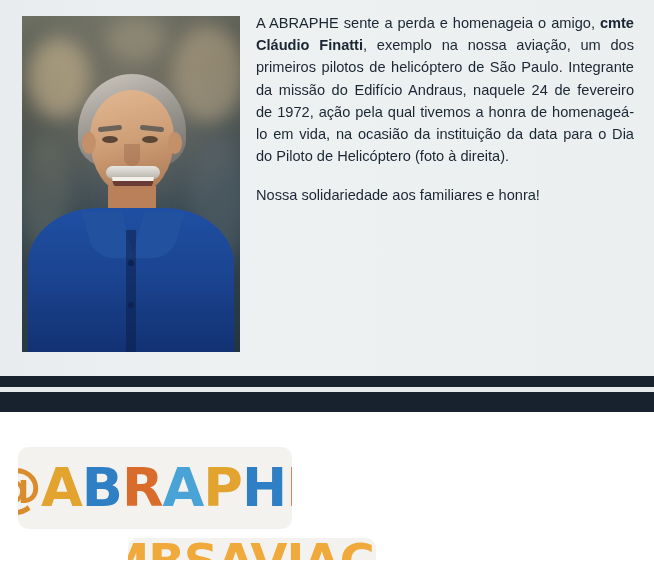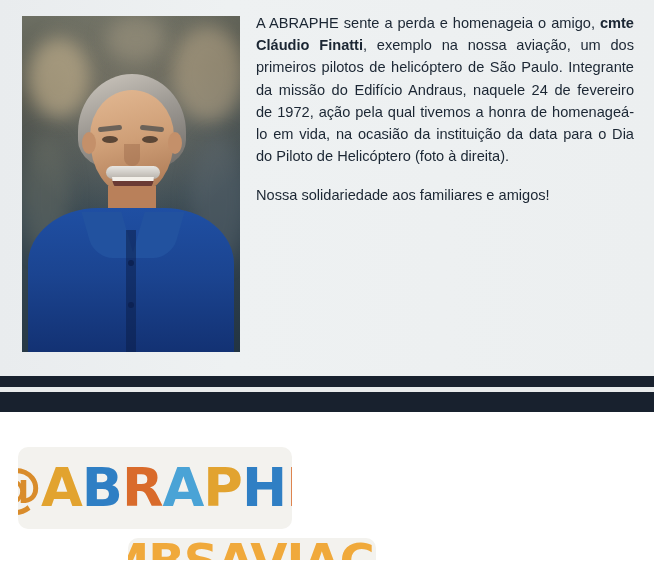--- a/index.html
+++ b/index.html
@@ -317,21 +317,21 @@
         <div class="collar-l"></div>
         <div class="collar-r"></div>
         <div class="placket"></div>
         <div class="btn-dot" style="top:244px"></div>
         <div class="btn-dot" style="top:286px"></div>
       </div>
     </div>
 
     <div class="text-col">
       <p><span>A ABRAPHE sente a perda e homenageia o amigo, </span><span class="bold-name">cmte Cláudio Finatti</span><span>, exemplo na nossa aviação, um dos primeiros pilotos de helicóptero de São Paulo. Integrante da missão do Edifício Andraus, naquele 24 de fevereiro de 1972, ação pela qual tivemos a honra de homenageá-lo em vida, na ocasião da instituição da data para o Dia do Piloto de Helicóptero (foto à direita).</span></p>
-      <p>Nossa solidariedade aos familiares e amigos!</p>
+      <p>Nossa solidariedade aos familiares e honra!</p>
     </div>
   </div>
 
   <div class="bar-top"></div>
   <div class="bar-gap"></div>
   <div class="bar-bottom"></div>
 
   <div class="handle-chip chip-abraphe">
     <span class="handle-text handle-abraphe"><span class="c-at">@</span><span class="c-a">A</span><span class="c-b">B</span><span class="c-r">R</span><span class="c-a2">A</span><span class="c-p">P</span><span class="c-h">H</span><span class="c-e">E</span></span>
   </div>

